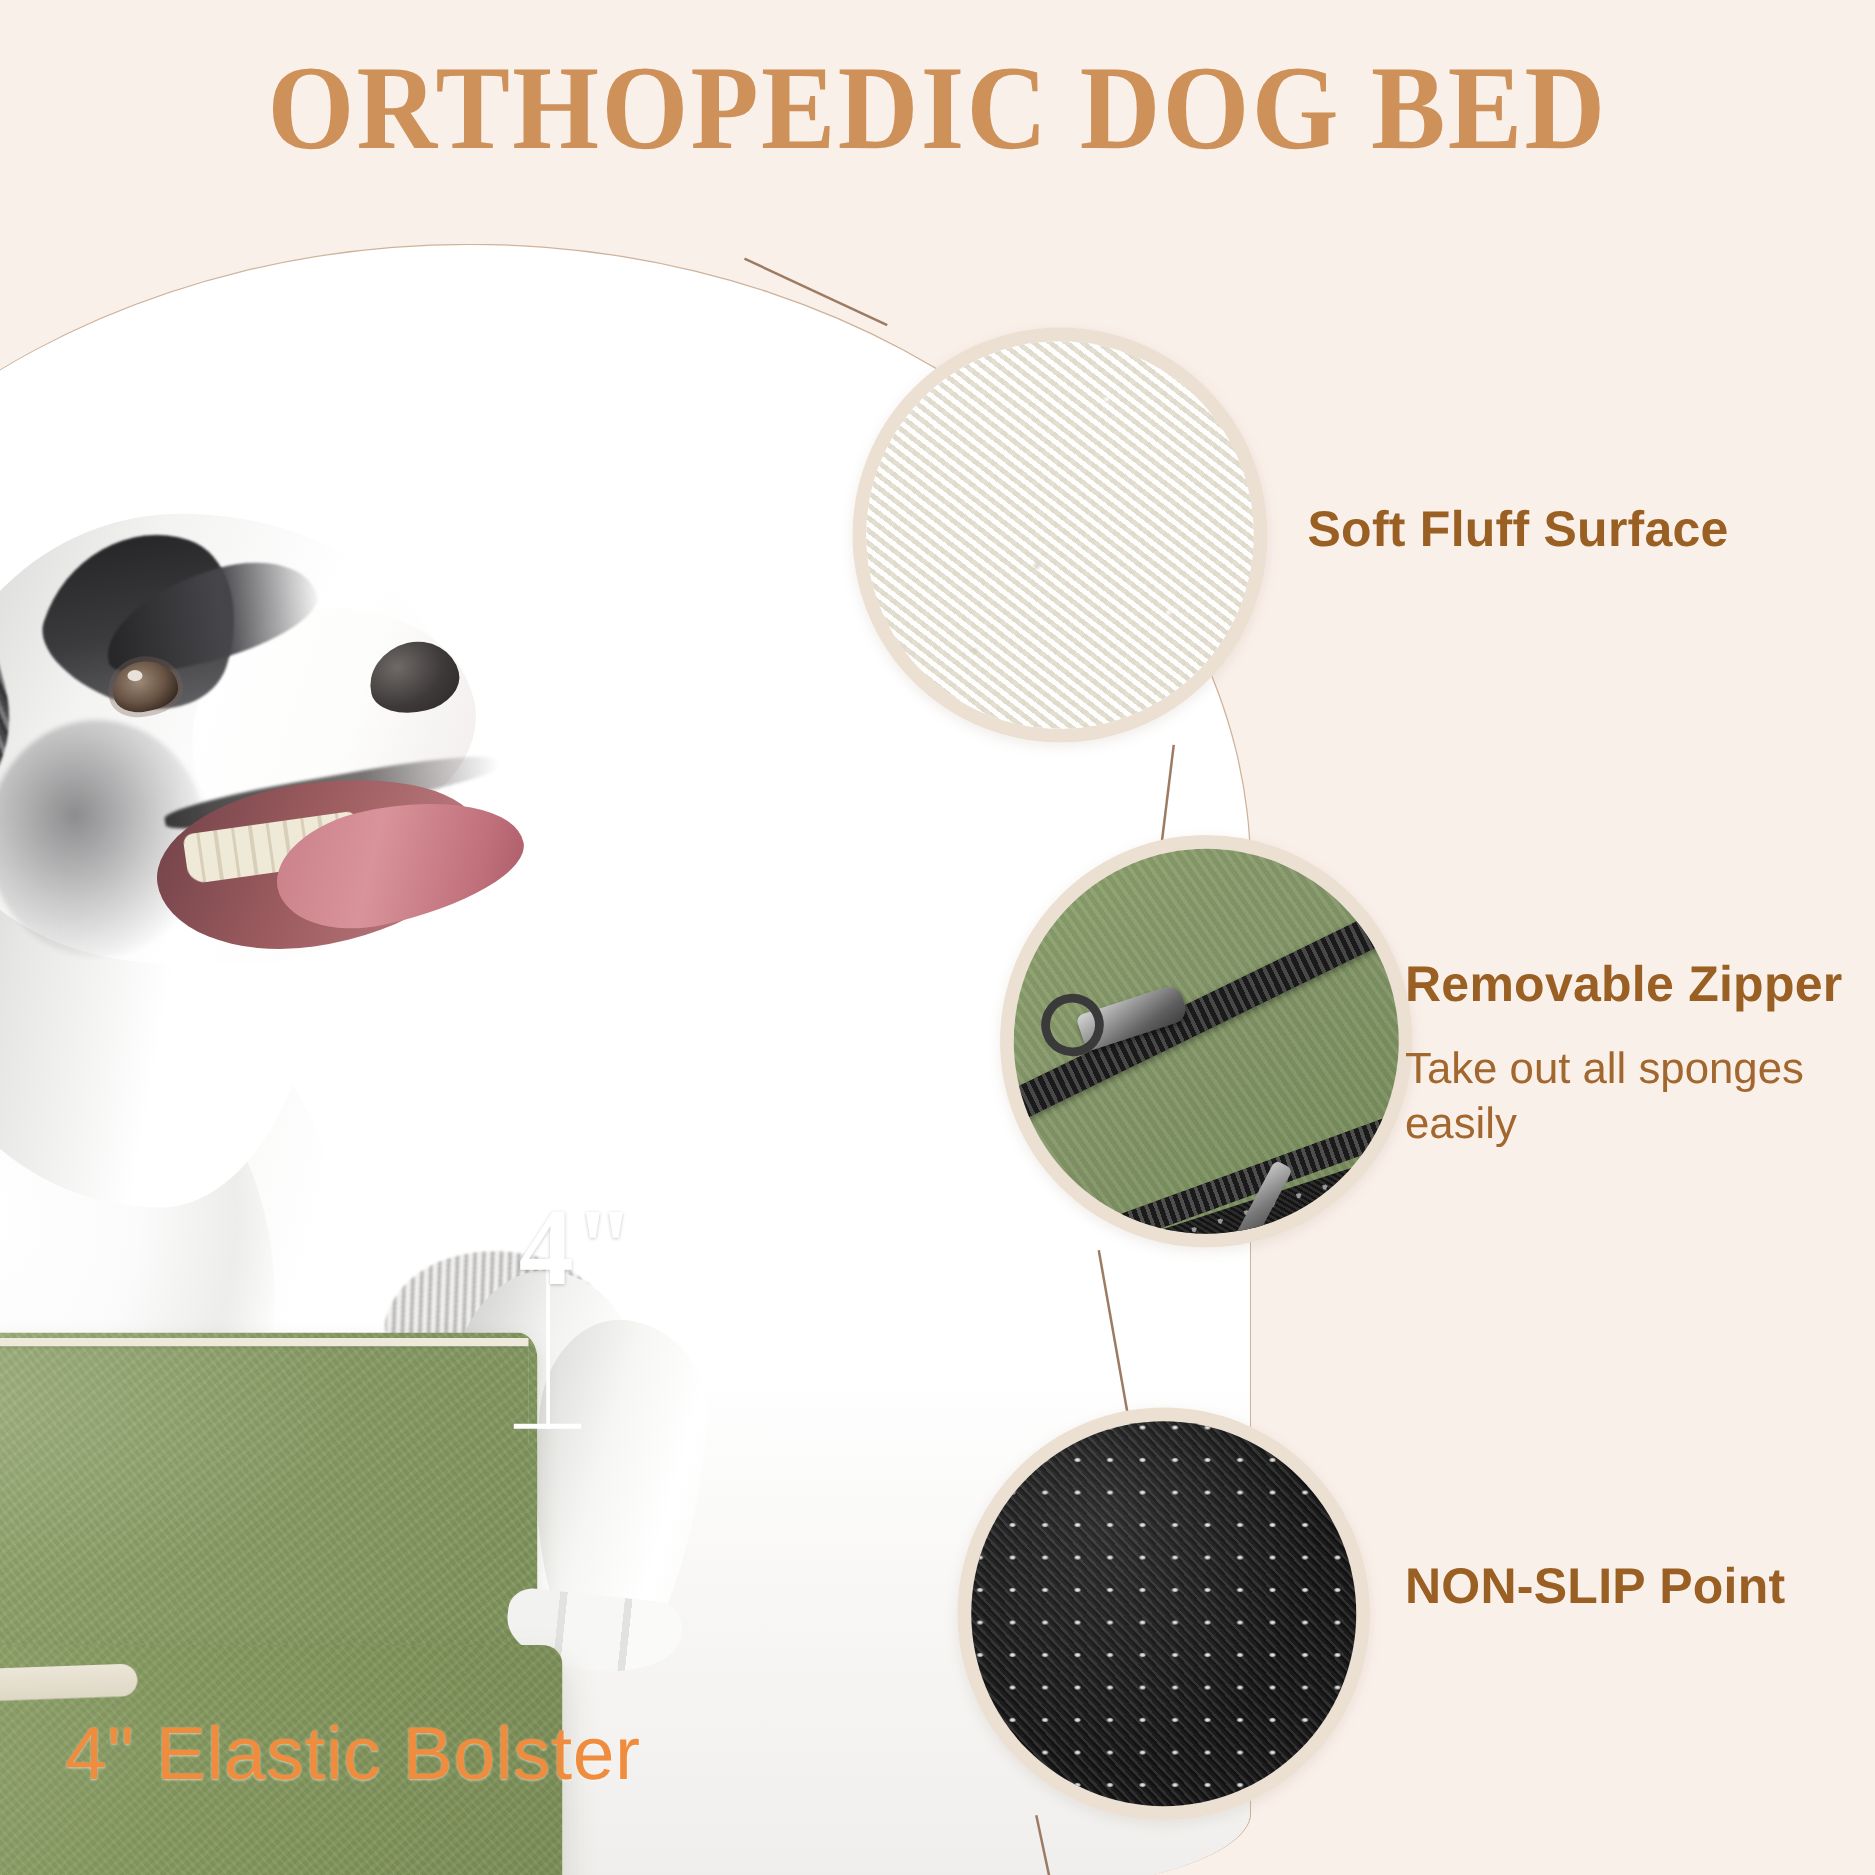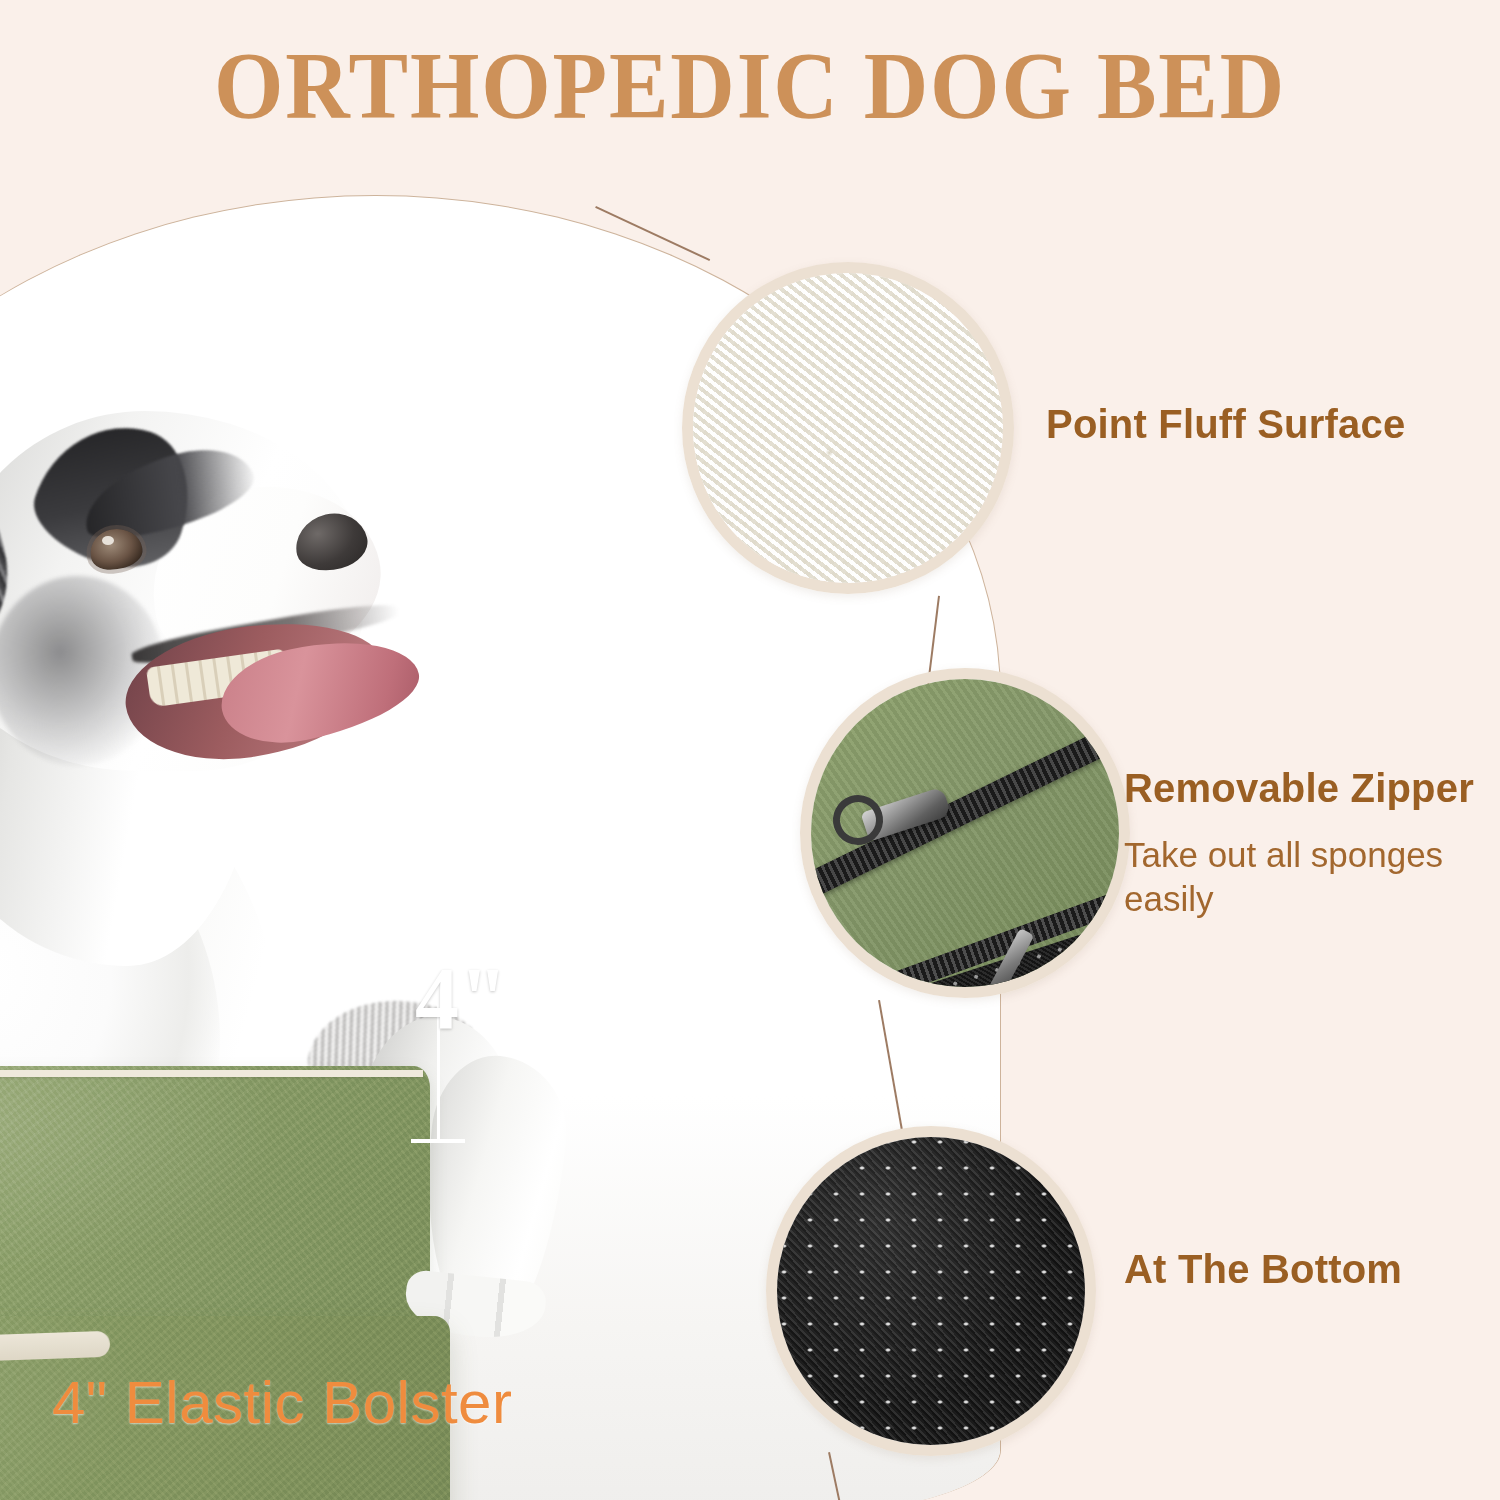--- a/index.html
+++ b/index.html
@@ -643,25 +643,25 @@
     <div class="zipper-b"></div>
     <div class="pull-b"></div>
   </div>
 
   <div class="circle" id="circle-nonslip">
     <div class="fill"></div>
     <div class="sheen"></div>
   </div>
 
   <div class="feature" id="feature-fluff">
-    <div class="head">Point Fluff Surface</div>
+    <div class="head">Soft Fluff Surface</div>
   </div>
 
   <div class="feature" id="feature-zip">
     <div class="head">Removable Zipper</div>
     <div class="sub">Take out all sponges easily</div>
   </div>
 
   <div class="feature" id="feature-nonslip">
-    <div class="head">At The Bottom</div>
+    <div class="head">NON-SLIP Point</div>
   </div>
 
 </div>
 
 </body></html>

